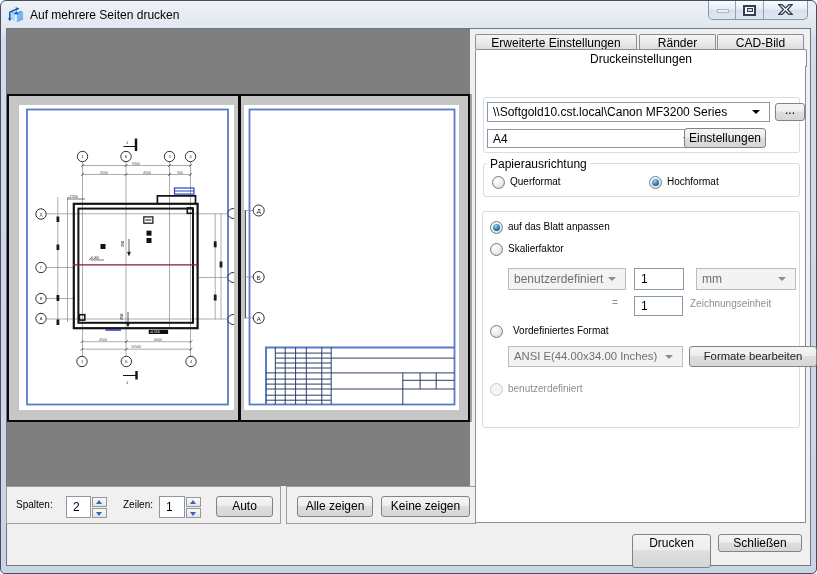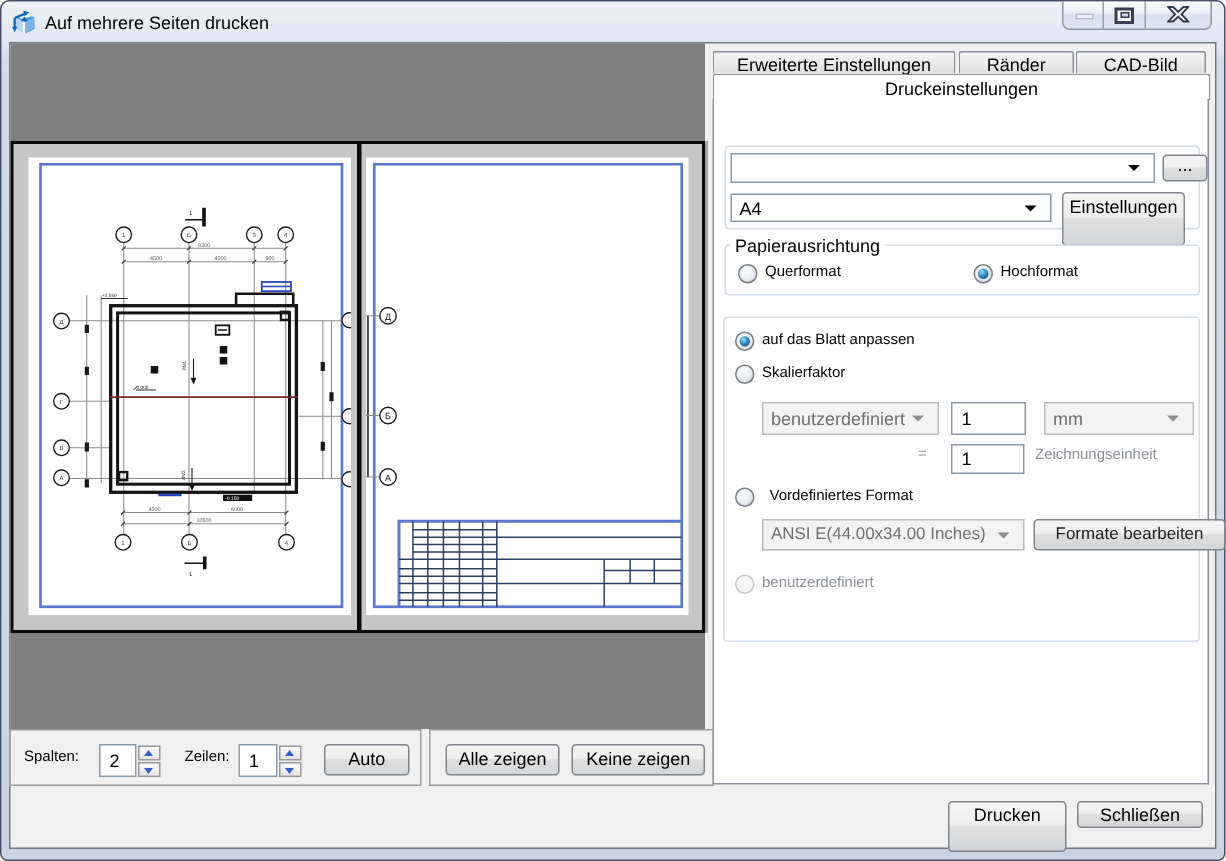--- a/index.html
+++ b/index.html
@@ -290,28 +290,29 @@
 
 <div class="tab" style="left:475px;width:162px">Erweiterte Einstellungen</div>
 <div class="tab" style="left:639px;width:77px">Ränder</div>
 <div class="tab" style="left:717px;width:87px">CAD-Bild</div>
 <div id="tabactive">Druckeinstellungen</div>
 <div id="pane"></div>
 
 <div class="grp" style="left:483px;top:97px;width:317px;height:56px"></div>
 <div class="grplbl" style="left:487px;top:100px">Drucker</div>
 <div class="combo" style="left:487px;top:102px;width:283px;height:20px">
+    <span class="tx">\\Softgold10.cst.local\Canon MF3200 Series</span>
     <span class="ar"></span>
   </div>
 <div class="btn" style="left:775px;top:103px;width:30px;height:18px;line-height:12px">...</div>
 <div class="combo" style="left:487px;top:129px;width:214px;height:19px">
     <span class="tx">A4</span>
     <span class="ar"></span>
   </div>
-<div class="btn" style="left:708px;top:128px;width:82px;height:36px;line-height:18px">Einstellungen</div>
+<div class="btn" style="left:684px;top:128px;width:82px;height:20px;line-height:18px">Einstellungen</div>
 
 <div class="grp" style="left:483px;top:163px;width:317px;height:34px"></div>
 <div class="grplbl" style="left:487px;top:157px">Papierausrichtung</div>
 <div class="radio" style="left:492px;top:176px"></div>
 <div class="lbl" style="left:510px;top:176px">Querformat</div>
 <div class="radio sel" style="left:649px;top:176px"></div>
 <div class="lbl" style="left:667px;top:176px">Hochformat</div>
 
 <div class="grp" style="left:482px;top:211px;width:318px;height:217px"></div>
 <div class="radio sel" style="left:490px;top:221px"></div>

